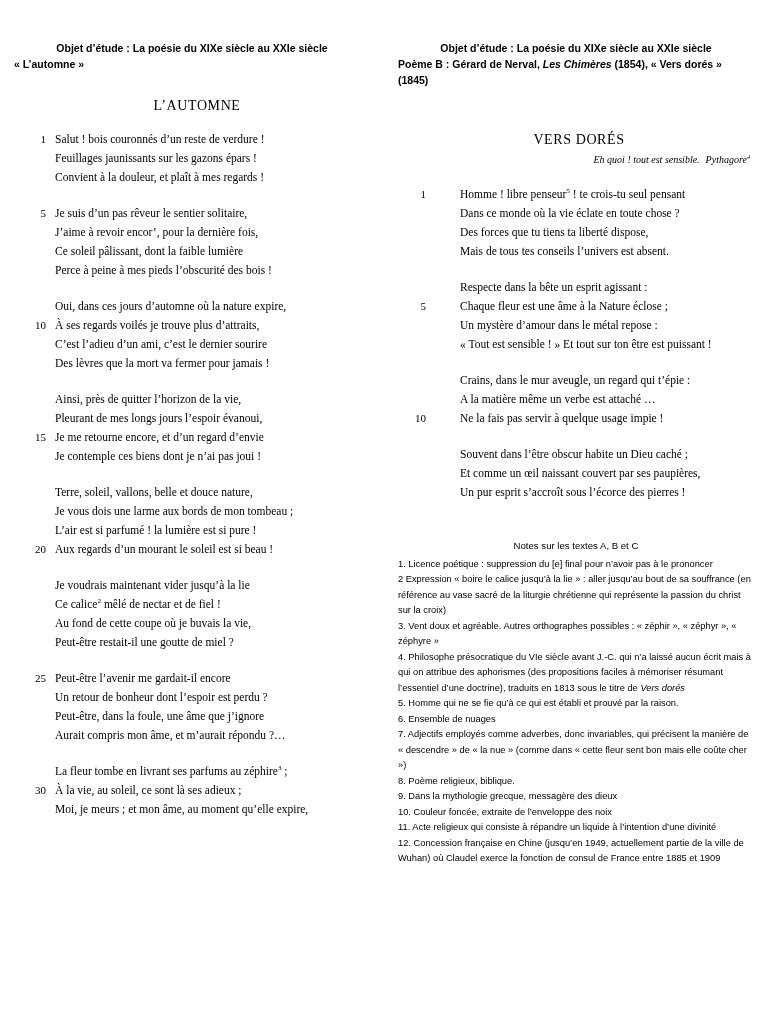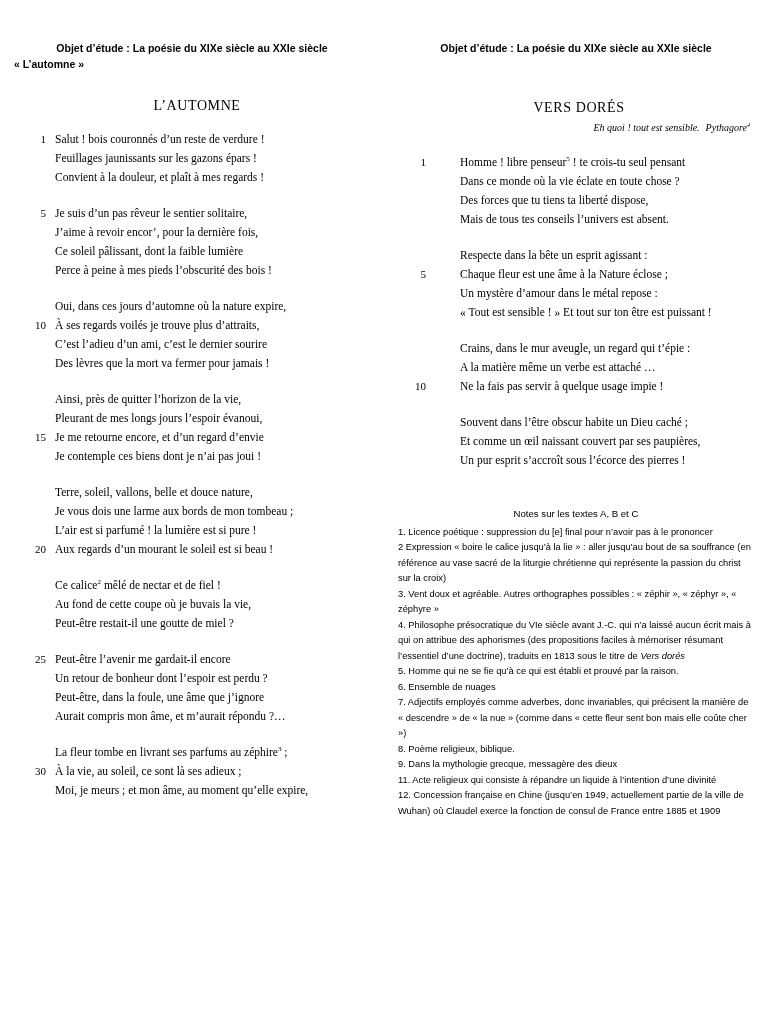--- a/index.html
+++ b/index.html
@@ -166,20 +166,21 @@
               <div class="vline"><span class="vnum">15</span><span class="vtext">Je me retourne encore, et d’un regard d’envie</span></div>
               <div class="vline"><span class="vnum"></span><span class="vtext">Je contemple ces biens dont je n’ai pas joui !</span></div>
             </div>
             <div class="stanza">
               <div class="vline"><span class="vnum"></span><span class="vtext">Terre, soleil, vallons, belle et douce nature,</span></div>
               <div class="vline"><span class="vnum"></span><span class="vtext">Je vous dois une larme aux bords de mon tombeau ;</span></div>
               <div class="vline"><span class="vnum"></span><span class="vtext">L’air est si parfumé ! la lumière est si pure !</span></div>
               <div class="vline"><span class="vnum">20</span><span class="vtext">Aux regards d’un mourant le soleil est si beau !</span></div>
             </div>
             <div class="stanza">
+              <div class="vline"><span class="vnum"></span><span class="vtext">Je voudrais maintenant vider jusqu’à la lie</span></div>
               <div class="vline"><span class="vnum"></span><span class="vtext">Ce calice<sup>2</sup> mêlé de nectar et de fiel !</span></div>
               <div class="vline"><span class="vnum"></span><span class="vtext">Au fond de cette coupe où je buvais la vie,</span></div>
               <div class="vline"><span class="vnum"></span><span class="vtext">Peut-être restait-il une goutte de miel ?</span></div>
             </div>
             <div class="stanza">
               <div class="vline"><span class="vnum">25</span><span class="vtext">Peut-être l’avenir me gardait-il encore</span></div>
               <div class="vline"><span class="vnum"></span><span class="vtext">Un retour de bonheur dont l’espoir est perdu ?</span></div>
               <div class="vline"><span class="vnum"></span><span class="vtext">Peut-être, dans la foule, une âme que j’ignore</span></div>
               <div class="vline"><span class="vnum"></span><span class="vtext">Aurait compris mon âme, et m’aurait répondu ?…</span></div>
             </div>
@@ -190,20 +191,21 @@
             </div>
           </div>
       </div>
 
     </div>
 
     <div class="col col-right">
 
       <div class="doc-header">
         <div class="h-center">Objet d’étude : La poésie du XIXe siècle au XXIe siècle</div>
+        <div class="h-left"><span>Poème B : Gérard de Nerval, </span><em>Les Chimères</em><span> (1854), « Vers dorés » (1845)</span></div>
       </div>
 
       <div style="height:44px"></div>
 
       <div class="poem poem-b">
         <div class="poem-title">VERS DORÉS</div>
         <div style="height:6px"></div>
         <div class="epigraph"><span>Eh quoi ! tout est sensible.</span><span class="src"><span>Pythagore</span><sup>4</sup></span></div>
         <div style="height:20px"></div>
         <div>
@@ -239,20 +241,21 @@
         <div>
             <div class="note">1. Licence poétique : suppression du [e] final pour n’avoir pas à le prononcer</div>
             <div class="note">2 Expression « boire le calice jusqu’à la lie » : aller jusqu’au bout de sa souffrance (en référence au vase sacré de la liturgie chrétienne qui représente la passion du christ sur la croix)</div>
             <div class="note">3. Vent doux et agréable. Autres orthographes possibles : « zéphir », « zéphyr », « zéphyre »</div>
             <div class="note">4. Philosophe présocratique du VIe siècle avant J.-C. qui n’a laissé aucun écrit mais à qui on attribue des aphorismes (des propositions faciles à mémoriser résumant l’essentiel d’une doctrine), traduits en 1813 sous le titre de <em>Vers dorés</em></div>
             <div class="note">5. Homme qui ne se fie qu’à ce qui est établi et prouvé par la raison.</div>
             <div class="note">6. Ensemble de nuages</div>
             <div class="note">7. Adjectifs employés comme adverbes, donc invariables, qui précisent la manière de « descendre » de « la nue » (comme dans « cette fleur sent bon mais elle coûte cher »)</div>
             <div class="note">8. Poème religieux, biblique.</div>
             <div class="note">9. Dans la mythologie grecque, messagère des dieux</div>
+            <div class="note">10. Couleur foncée, extraite de l’enveloppe des noix</div>
             <div class="note">11. Acte religieux qui consiste à répandre un liquide à l’intention d’une divinité</div>
             <div class="note">12. Concession française en Chine (jusqu’en 1949, actuellement partie de la ville de Wuhan) où Claudel exerce la fonction de consul de France entre 1885 et 1909</div>
           </div>
       </div>
 
     </div>
 
   </div>
 </div>
 

